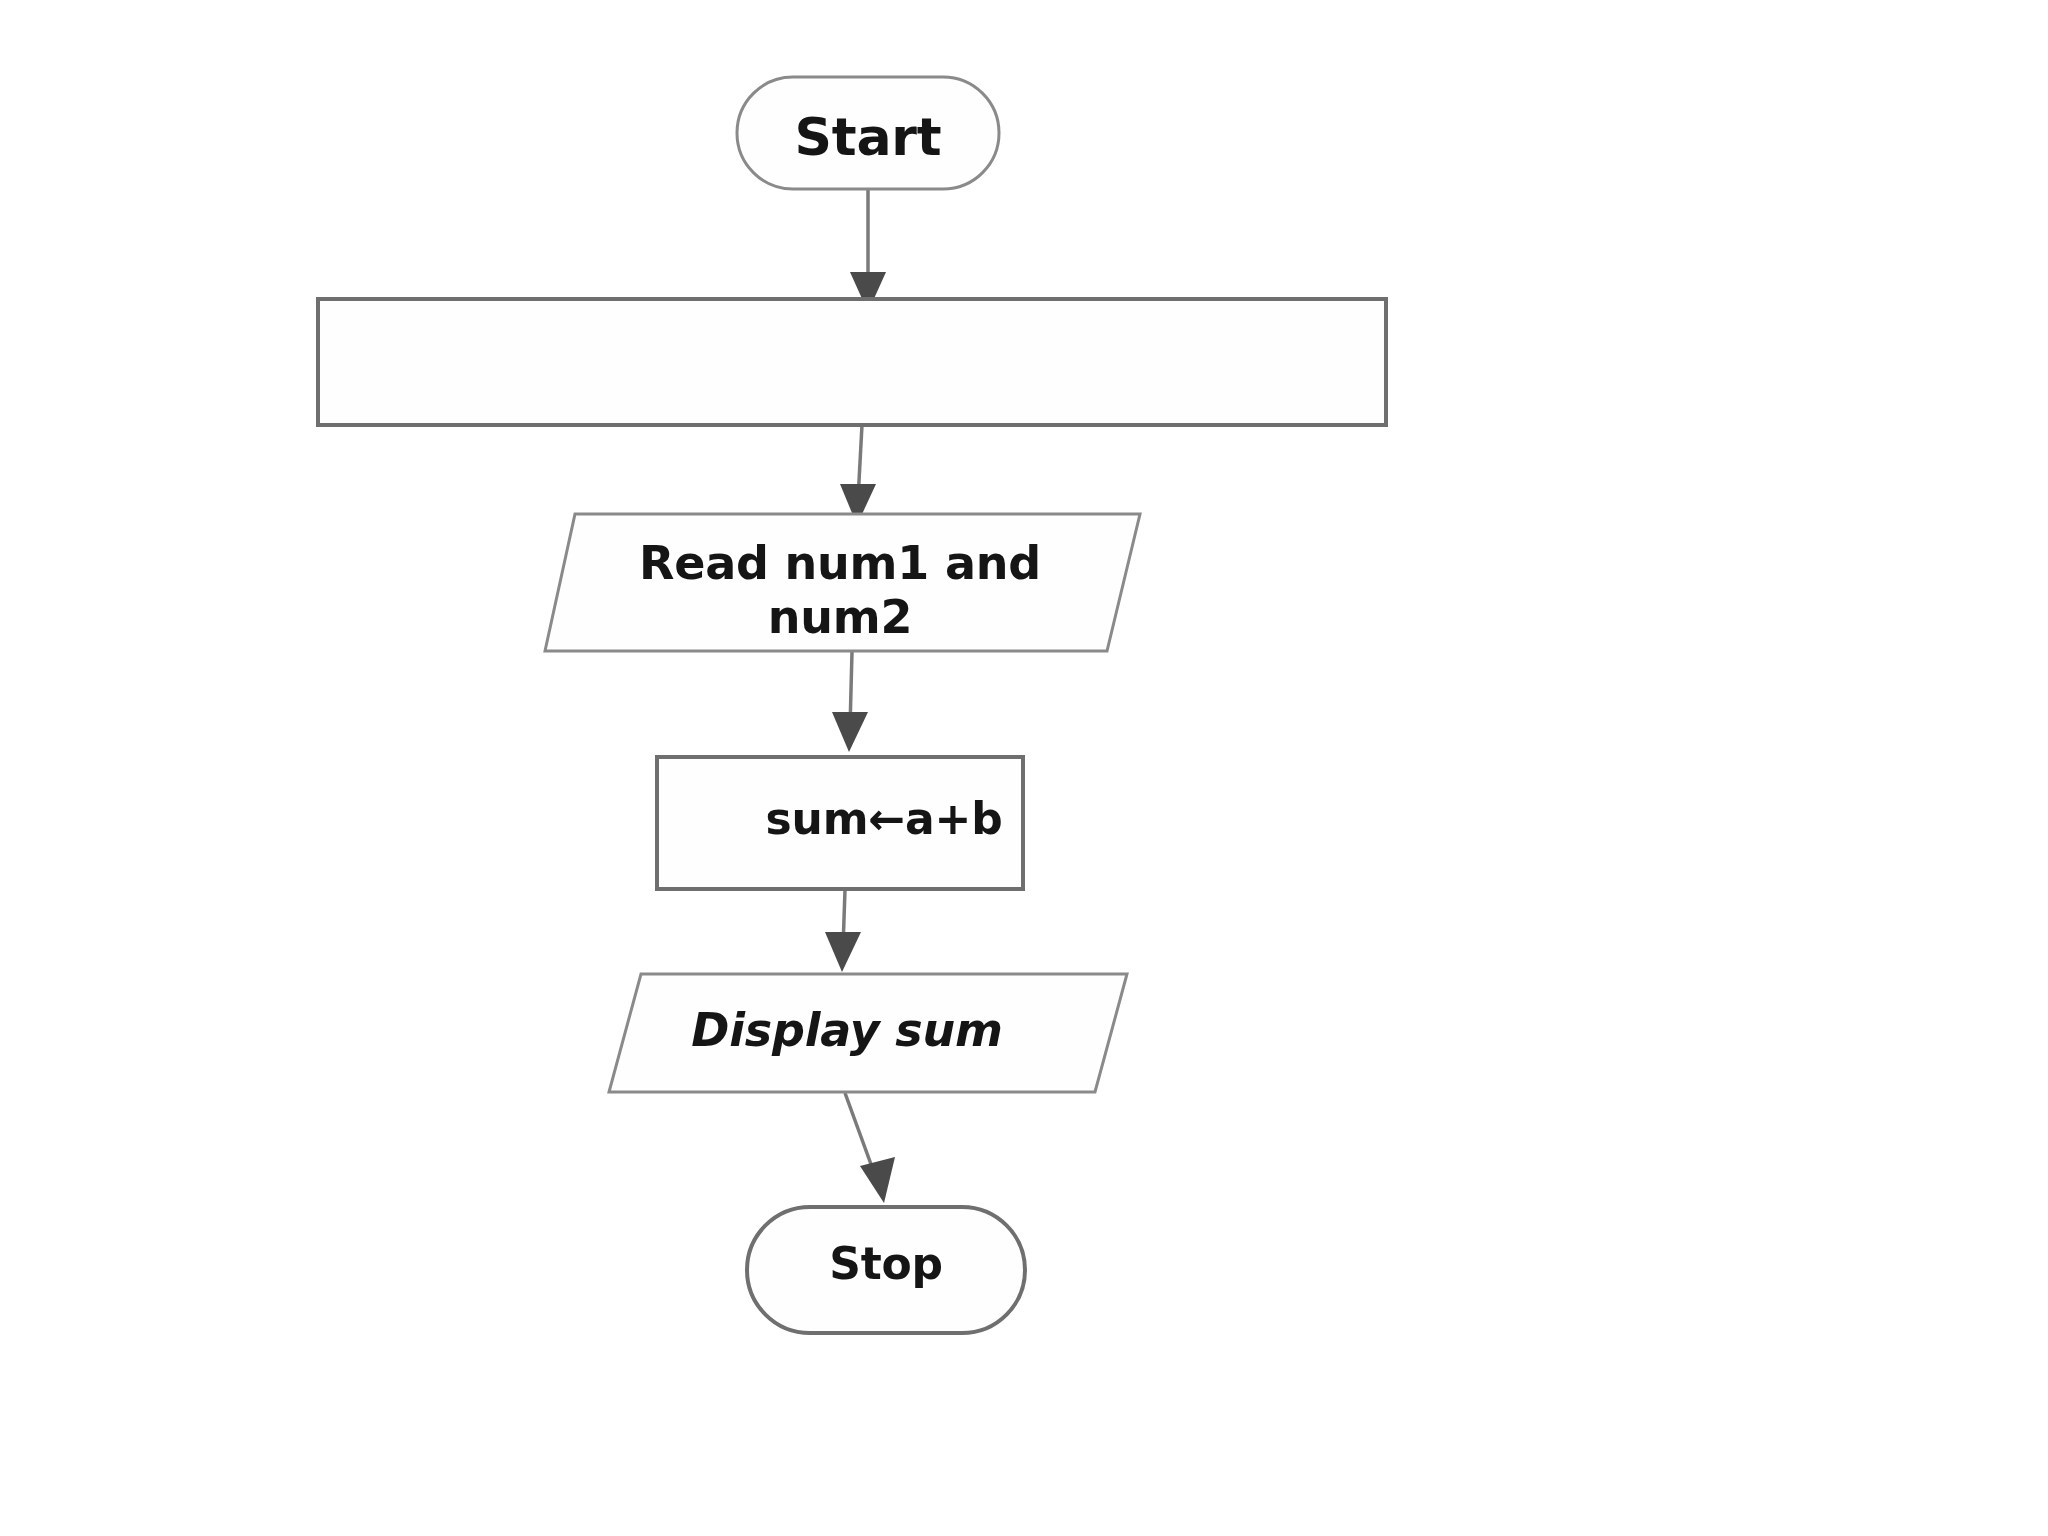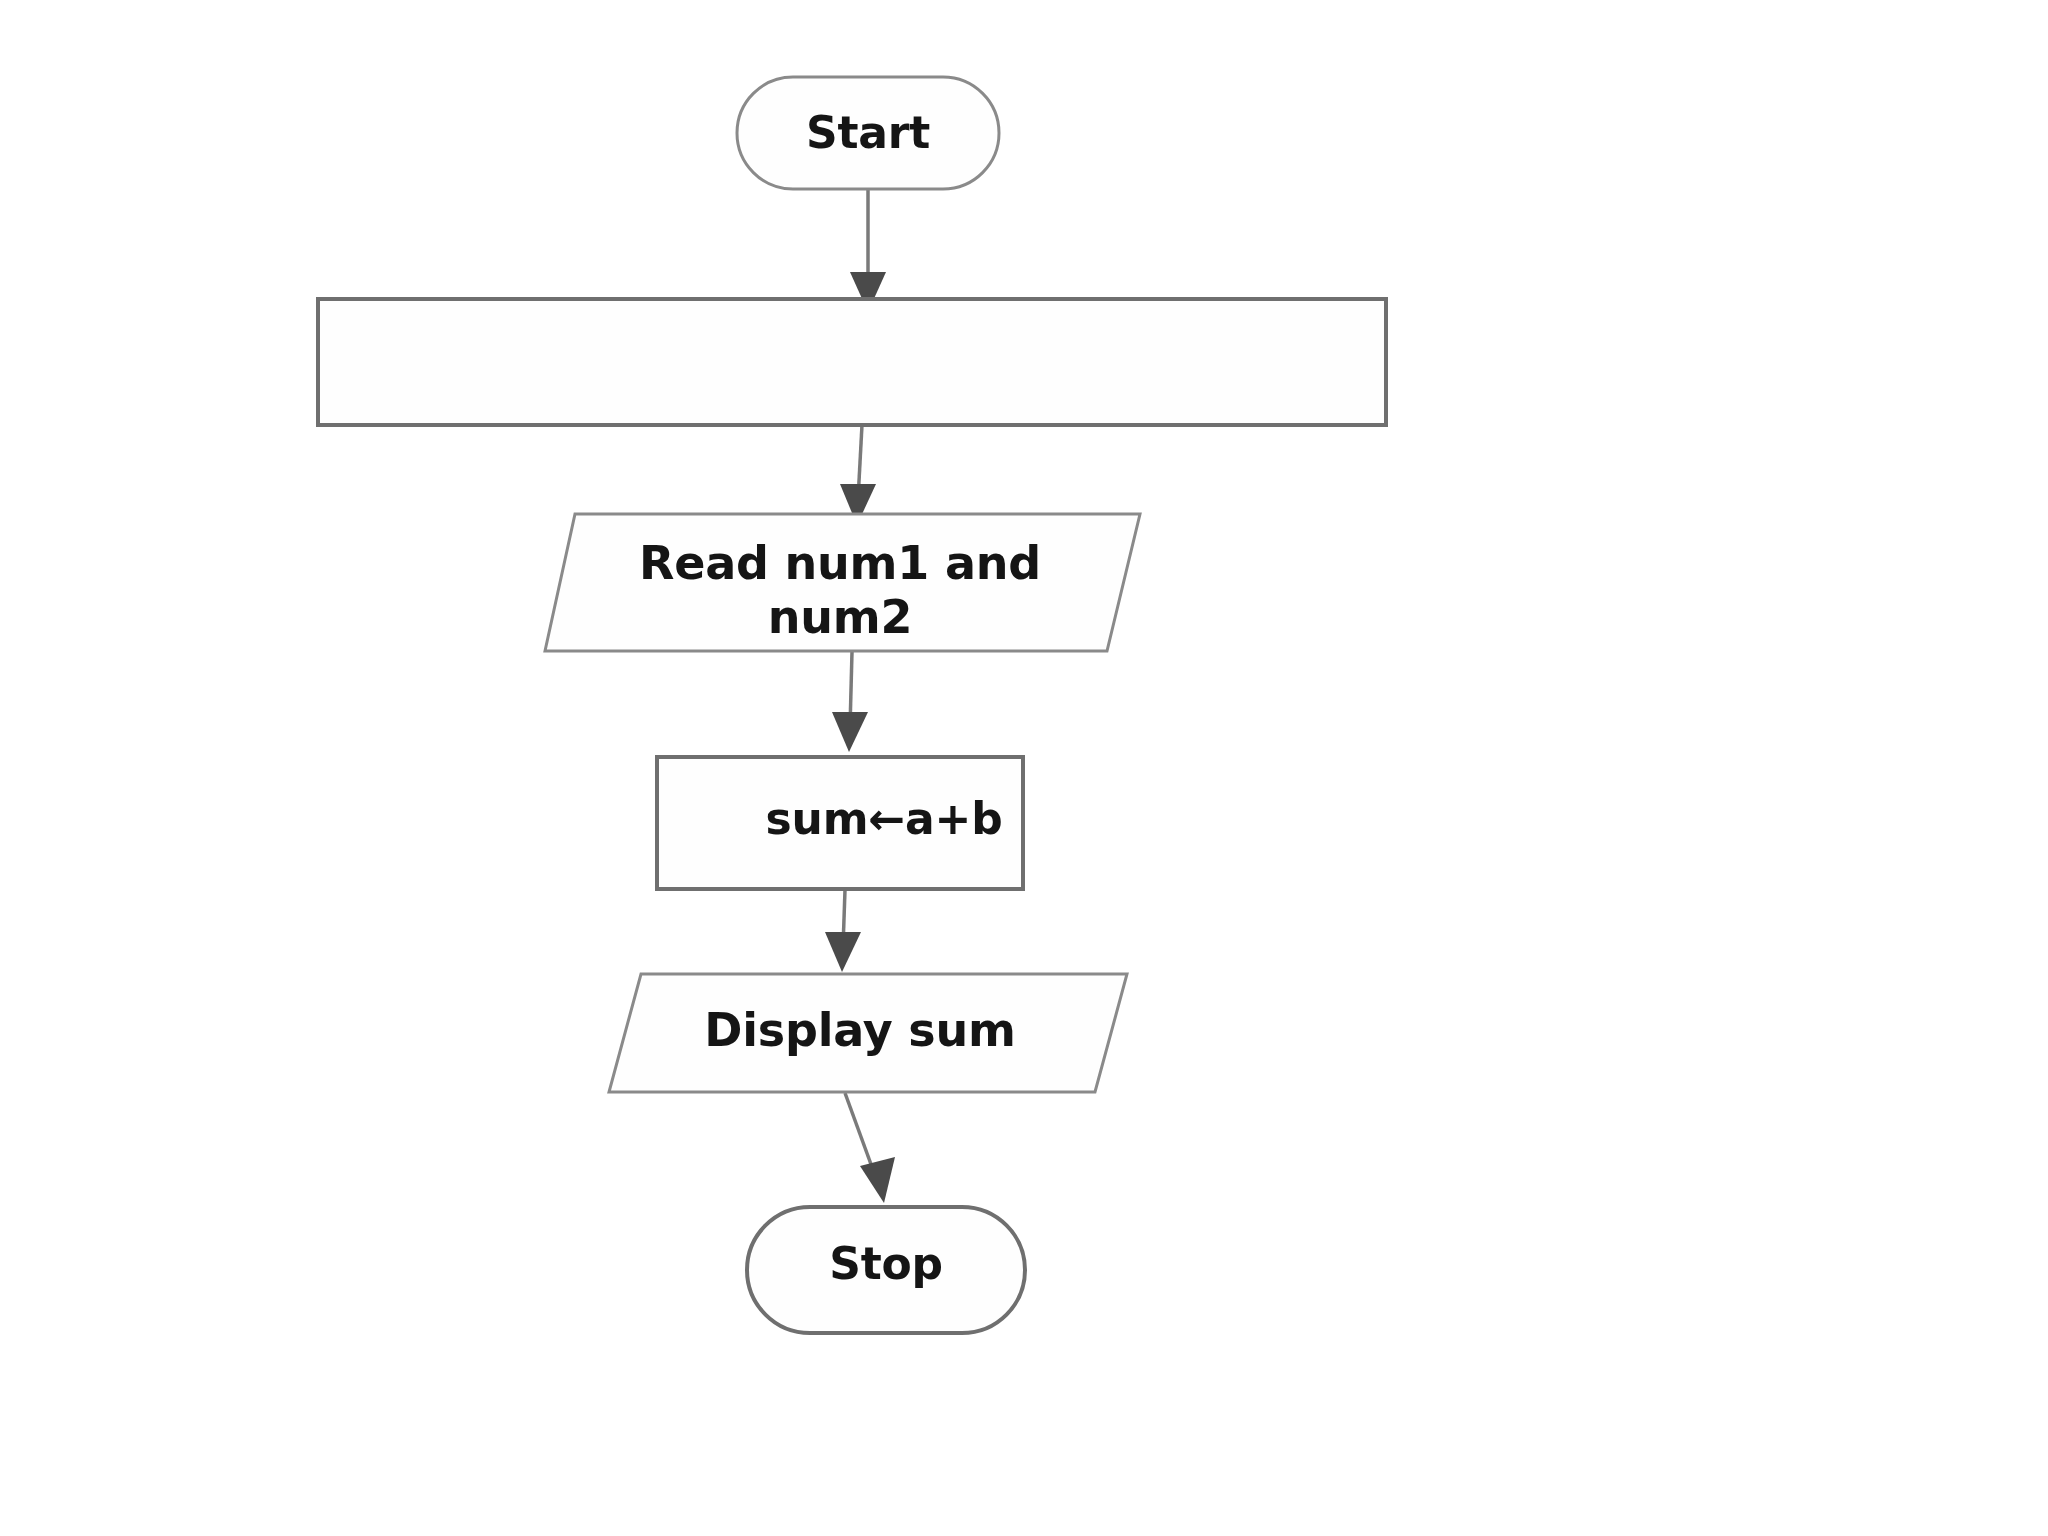--- a/index.html
+++ b/index.html
@@ -49,25 +49,25 @@
     position: absolute;
     text-align: center;
     font-family: "DejaVu Sans", "Liberation Sans", sans-serif;
     font-weight: bold;
     color: #151515;
     white-space: pre-line;
     line-height: 1.18;
     letter-spacing: -0.2px;
     pointer-events: none;
   }
-  .label-start   { left: 735px; top: 107px;  width: 266px; font-size: 44px; }
+  .label-start   { left: 735px; top: 107px;  width: 266px; font-size: 52px; }
   .label-declare { left: 330px; top: 330px;  width: 1044px; font-size: 48px; }
   .label-read    { left: 560px; top: 536px;  width: 560px; font-size: 46px; }
   .label-sum     { left: 655px; top: 793px;  width: 372px; font-size: 44px; margin-left: 43px; }
-  .label-display { left: 615px; top: 1003px; width: 490px; font-size: 46px; }
+  .label-display { left: 602px; top: 1003px; width: 490px; font-size: 46px; font-style: italic; }
   .label-stop    { left: 745px; top: 1238px; width: 282px; font-size: 44px; }
 </style>
 </head>
 <body>
 
 <div id="canvas">
 
   <svg id="flow-svg" viewBox="0 0 2048 1536">
 
     <g>

